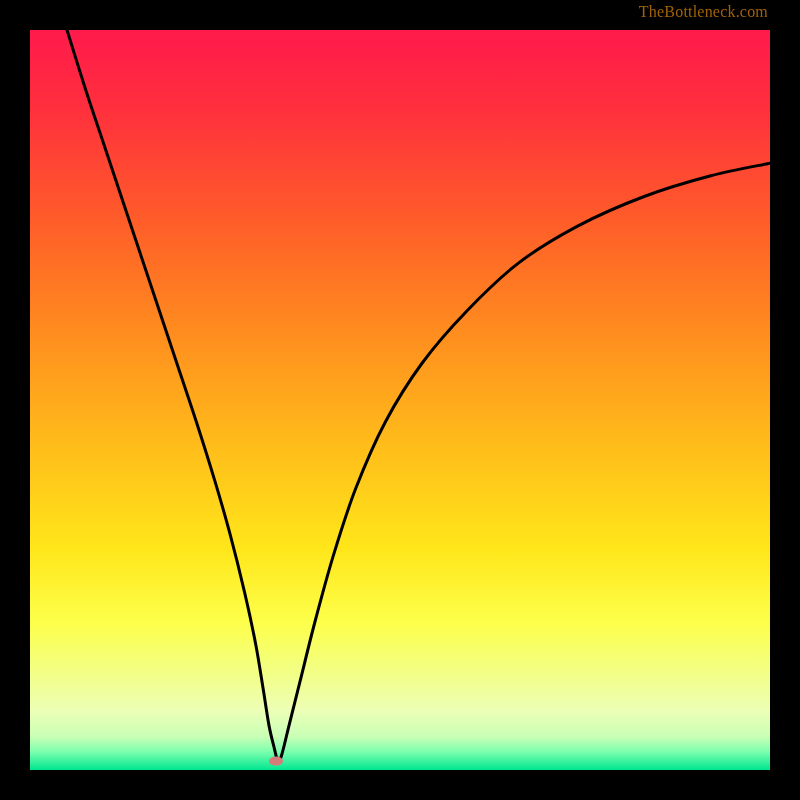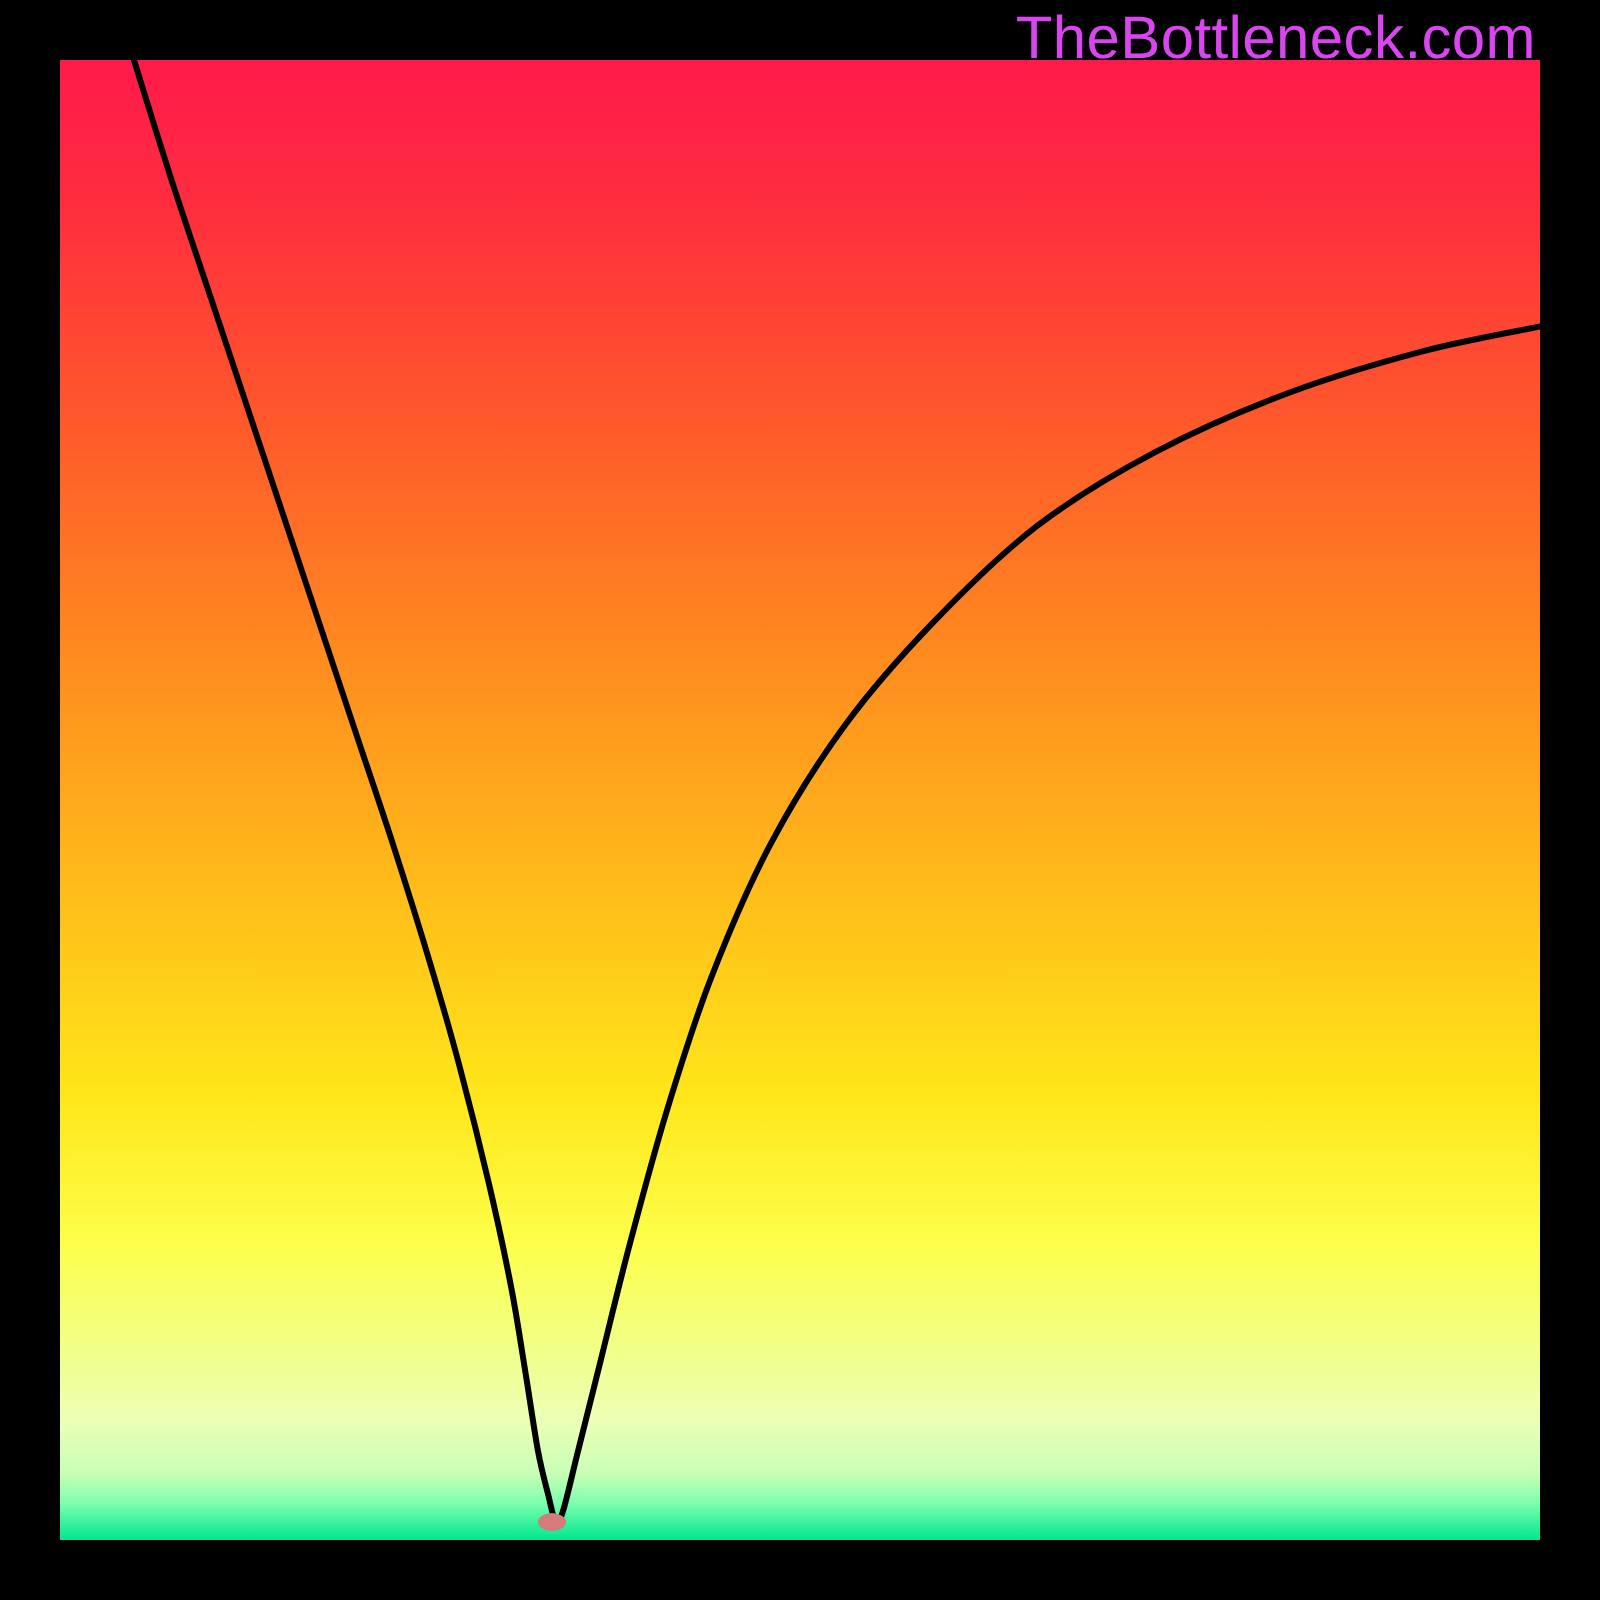--- a/index.html
+++ b/index.html
@@ -32,23 +32,23 @@
     position: absolute;
     width: 14px;
     height: 9px;
     border-radius: 50%;
     transform: translate(-50%, -50%);
   }
   .watermark {
     position: absolute;
     top: 3px;
     right: 32px;
-    font-family: Liberation Sans, sans-serif;
-    font-size: 30px;
-    color: #d946ef;
+    font-family: Liberation Serif, serif;
+    font-size: 16px;
+    color: #a16207;
     letter-spacing: 0.2px;
   }
 </style>
 </head>
 <body>
 
 <div class="frame">
   <div class="plot-area">
     <svg class="gradient" viewBox="0 0 740 740" preserveAspectRatio="none">
       <defs>

